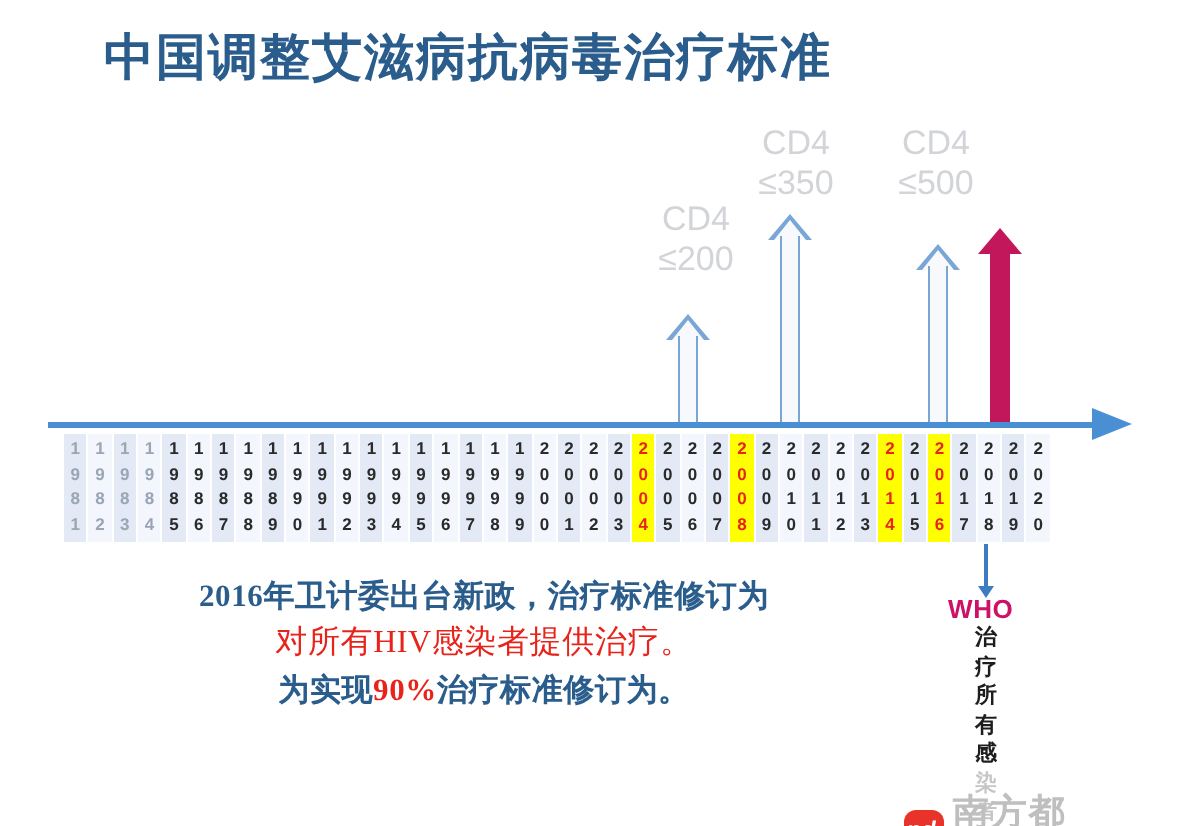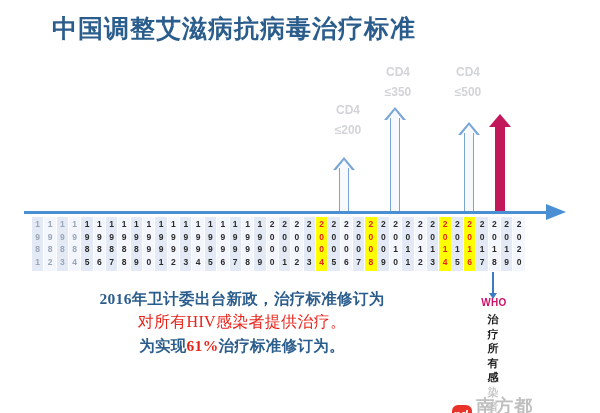--- a/index.html
+++ b/index.html
@@ -61,21 +61,21 @@
     border-bottom: 10.4px solid #f7f9fc;
   }
   .m-arrow.outline .shaft {
     background: #f7f9fc; border-left: 1.4px solid #7aa6d6; border-right: 1.4px solid #7aa6d6;
   }
   .m-arrow.solid .head { border-bottom: 13px solid #c2185b; }
   .m-arrow.solid .shaft { background: #c2185b; }
 
   
   .m-label {
-    position: absolute; font-size: 12px; font-weight: 700; line-height: 20px;
+    position: absolute; font-size: 17px; font-weight: 400; line-height: 20px;
     color: #d2d4d8; text-align: center; white-space: pre-line;
     font-family: "Liberation Sans", "DejaVu Sans", sans-serif;
   }
   .m-label.red {
     color: #f01414; font-weight: 700; font-size: 16px; line-height: 20px;
     font-family: "Liberation Serif", "DejaVu Serif", serif;
   }
 
   
   #caption { position: absolute; left: 0; top: 288px; width: 460px; text-align: center;
@@ -89,22 +89,22 @@
   #who-connector {
     position: absolute; left: 492px; top: 272px; width: 1.6px; height: 22px;
     background: #3d7cc0;
   }
   #who-connector::after {
     content: ""; position: absolute; left: -3.2px; bottom: -5px; width: 0; height: 0;
     border-left: 4px solid transparent; border-right: 4px solid transparent;
     border-top: 6px solid #3d7cc0;
   }
   #who-label {
-    position: absolute; left: 474px; top: 297px; width: 40px; text-align: center;
-    font-size: 10px; font-weight: 700; color: #cc1166; letter-spacing: 0.3px;
+    position: absolute; left: 474px; top: 297px; width: 40px; text-align: left;
+    font-size: 13px; font-weight: 700; color: #cc1166; letter-spacing: 0.3px;
   }
   #who-vert {
     position: absolute; left: 479px; top: 312px; width: 28px;
     font-family: "Liberation Serif", "DejaVu Serif", serif;
     font-size: 11px; font-weight: 700; color: #1d1d1d;
     line-height: 14.5px; text-align: center;
   }
   #who-vert span { display: block; }
 
   
@@ -410,21 +410,21 @@
       <span>所</span>
       <span>有</span>
       <span>感</span>
       <span style="opacity: 0.25;">染</span>
       <span style="opacity: 0.25;">者</span>
     </div>
 
   <div id="caption">
     <div class="l1">2016年卫计委出台新政，治疗标准修订为</div>
     <div class="l2">对所有HIV感染者提供治疗。</div>
-    <div class="l3"><span>为实现</span><span class="em">61%</span><span>治疗标准修订为。</span></div>
+    <div class="l3"><span>为实现</span><span class="em">90%</span><span>治疗标准修订为。</span></div>
   </div>
 
   <div id="watermark">
     <div id="wm-logo">
       <div class="nd">nd.</div>
       <div class="sub">南方都市报</div>
     </div>
     <div id="wm-text">南方都市报</div>
   </div>
 

